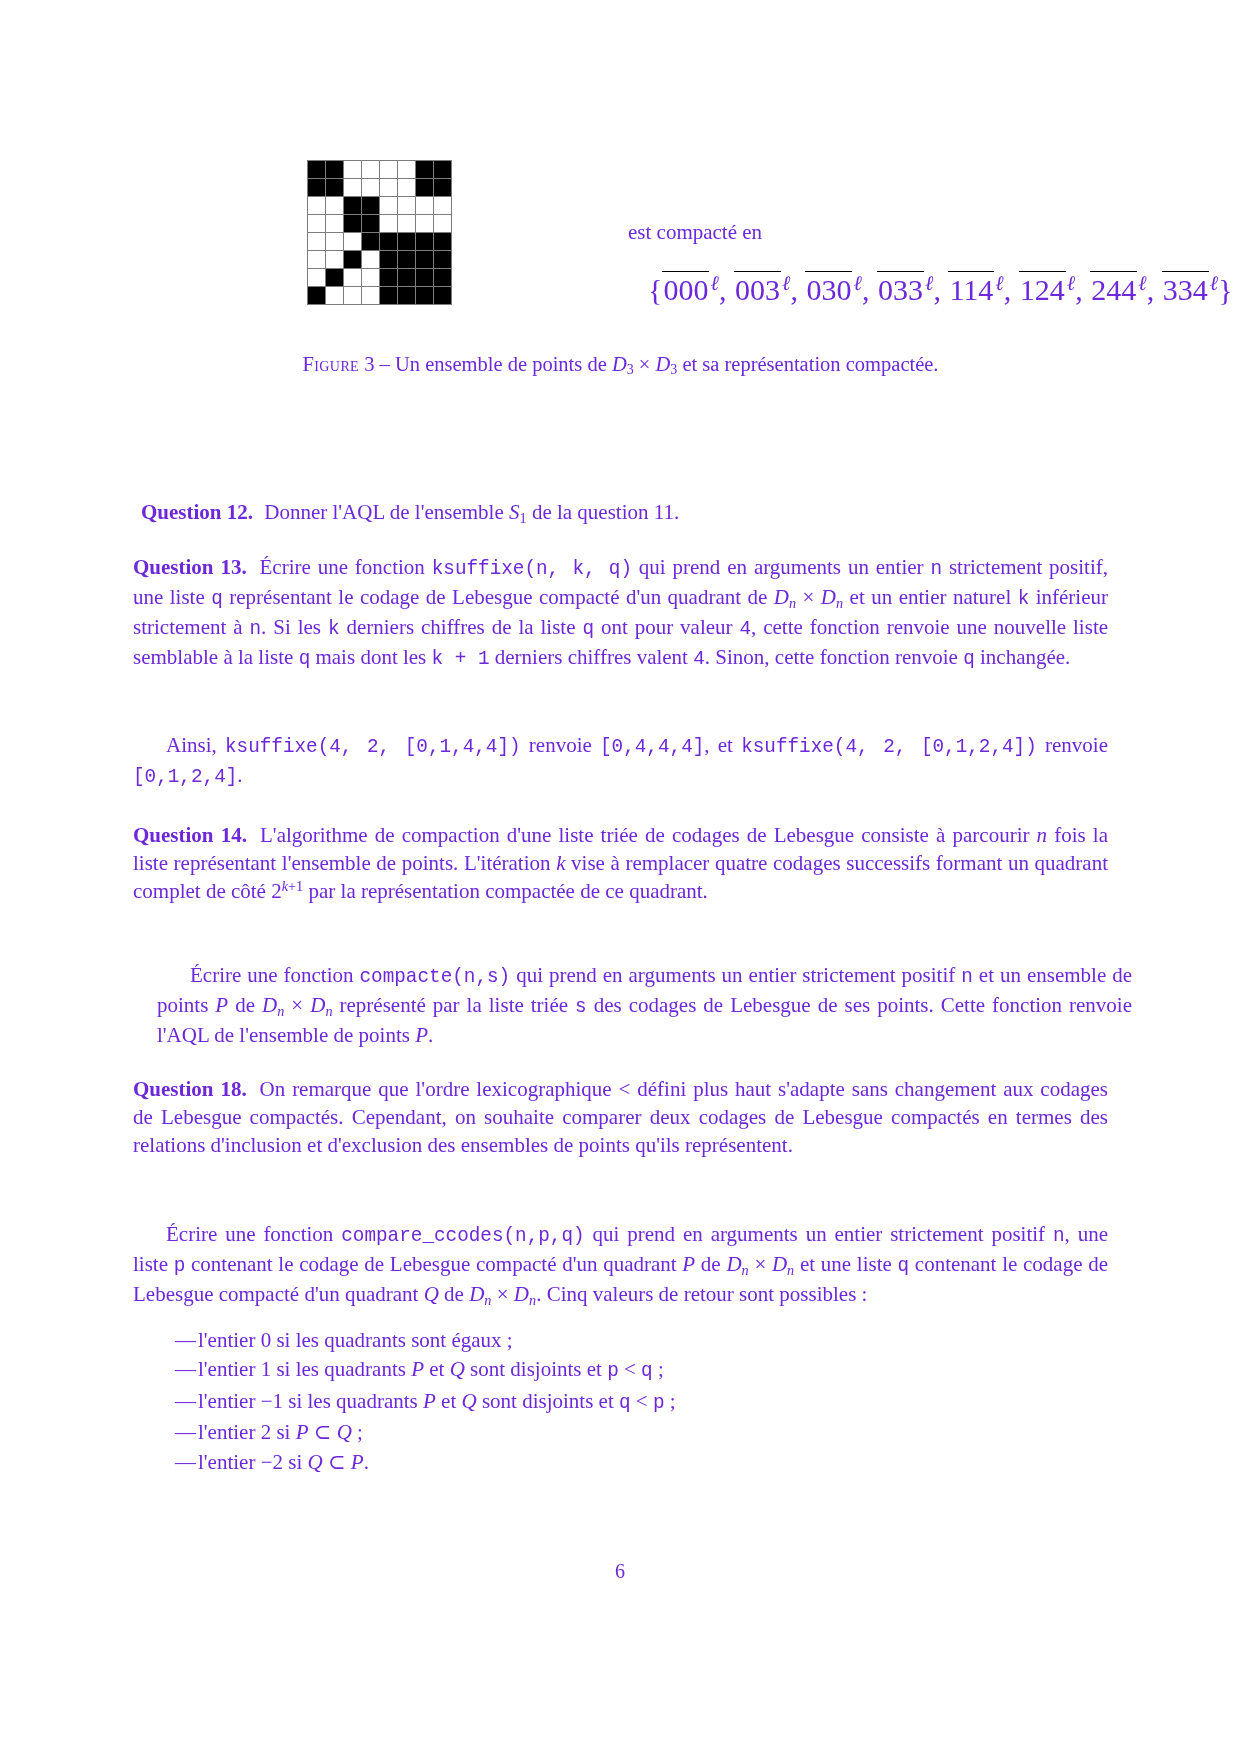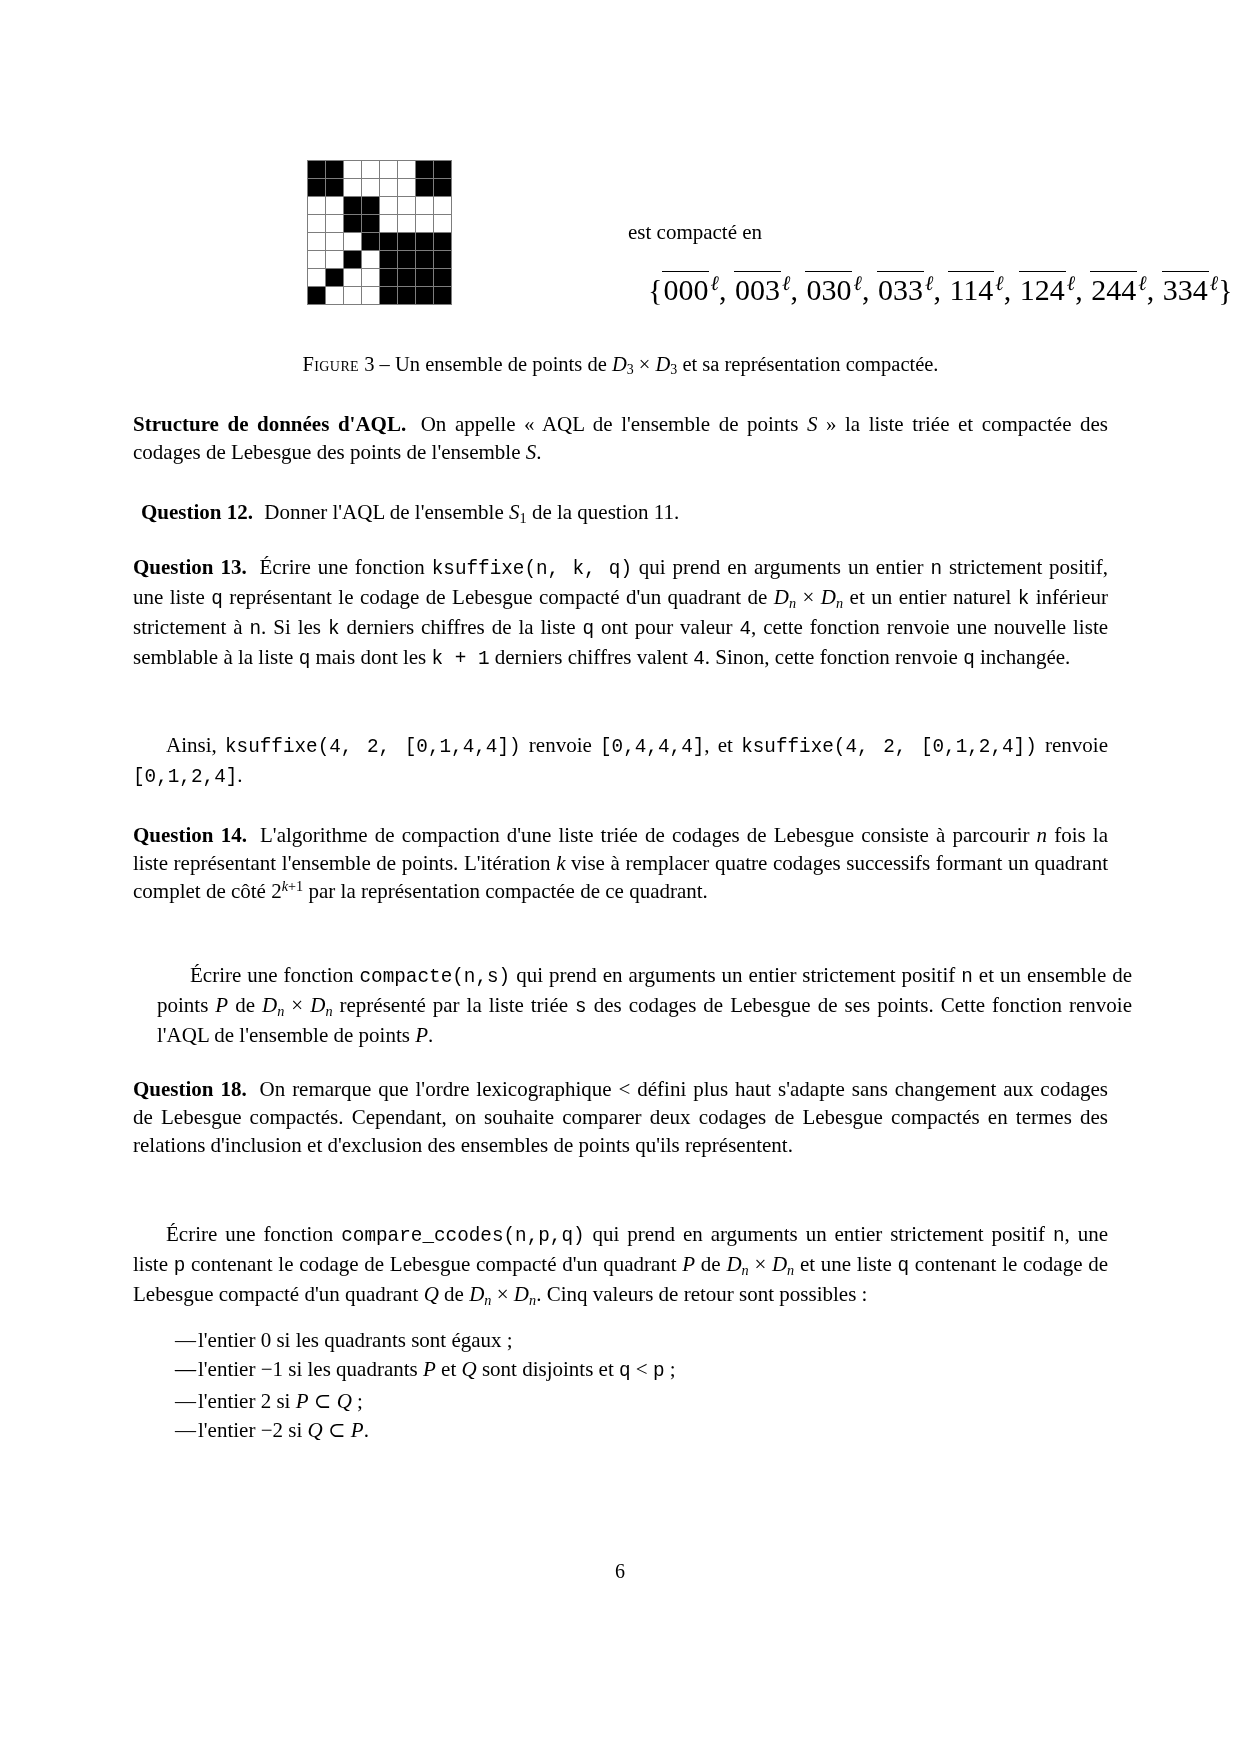--- a/index.html
+++ b/index.html
@@ -3,21 +3,21 @@
 <meta charset="utf-8">
 <style>
   * { margin: 0; padding: 0; box-sizing: border-box; }
   html, body { background: #ffffff; }
   .page {
     position: relative;
     width: 1240px;
     height: 1754px;
     margin: 0 auto;
     background: #ffffff;
-    color: #000000;
+    color: #6d28d9;
     font-family: "Liberation Serif", "DejaVu Serif", serif;
     font-size: 21px;
     line-height: 28px;
   }
   
   .grid {
     position: absolute;
     left: 307px;
     top: 160px;
     display: grid;
@@ -128,36 +128,36 @@
         <div class="cell f"></div>
         <div class="cell f"></div>
         <div class="cell f"></div>
         <div class="cell f"></div>
       </div>
     <div class="compact-label"><span>est compacté en</span></div>
     <div class="formula"><span>{</span><span class="ov">000</span><sup class="it sl">ℓ</sup><span>, </span><span class="ov">003</span><sup class="it sl">ℓ</sup><span>, </span><span class="ov">030</span><sup class="it sl">ℓ</sup><span>, </span><span class="ov">033</span><sup class="it sl">ℓ</sup><span>, </span><span class="ov">114</span><sup class="it sl">ℓ</sup><span>, </span><span class="ov">124</span><sup class="it sl">ℓ</sup><span>, </span><span class="ov">244</span><sup class="it sl">ℓ</sup><span>, </span><span class="ov">334</span><sup class="it sl">ℓ</sup><span>}</span></div>
     <div class="caption"><span class="sc">Figure</span><span> 3 – Un ensemble de points de </span><span class="it">D</span><sub>3</sub><span> × </span><span class="it">D</span><sub>3</sub><span> et sa représentation compactée.</span></div>
   </div>
 
-  <div class="para p-structure"><span class="bf">Structure de données d'AQL.</span><span> On appelle « AQL de l'ensemble de points </span><span class="it">S</span><span> » la liste triée et compactée des codages de Lebesgue des points de l'ensemble </span><span class="it">S</span><span>.</span></div>
   <div class="para p-q12"><span class="bf">Question 12.</span><span> Donner l'AQL de l'ensemble </span><span class="it">S</span><sub>1</sub><span> de la question 11.</span></div>
   <div class="para p-q13"><span class="bf">Question 13.</span><span> Écrire une fonction </span><span class="tt">ksuffixe(n, k, q)</span><span> qui prend en arguments un entier </span><span class="tt">n</span><span> strictement positif, une liste </span><span class="tt">q</span><span> représentant le codage de Lebesgue compacté d'un quadrant de </span><span class="it">D</span><sub class="it">n</sub><span> × </span><span class="it">D</span><sub class="it">n</sub><span> et un entier naturel </span><span class="tt">k</span><span> inférieur strictement à </span><span class="tt">n</span><span>. Si les </span><span class="tt">k</span><span> derniers chiffres de la liste </span><span class="tt">q</span><span> ont pour valeur </span><span class="tt">4</span><span>, cette fonction renvoie une nouvelle liste semblable à la liste </span><span class="tt">q</span><span> mais dont les </span><span class="tt">k + 1</span><span> derniers chiffres valent </span><span class="tt">4</span><span>. Sinon, cette fonction renvoie </span><span class="tt">q</span><span> inchangée.</span></div>
   <div class="para indent p-ainsi"><span>Ainsi, </span><span class="tt">ksuffixe(4, 2, [0,1,4,4])</span><span> renvoie </span><span class="tt">[0,4,4,4]</span><span>, et </span><span class="tt">ksuffixe(4, 2, [0,1,2,4])</span><span> renvoie </span><span class="tt">[0,1,2,4]</span><span>.</span></div>
   <div class="para p-q14"><span class="bf">Question 14.</span><span> L'algorithme de compaction d'une liste triée de codages de Lebesgue consiste à parcourir </span><span class="it">n</span><span> fois la liste représentant l'ensemble de points. L'itération </span><span class="it">k</span><span> vise à remplacer quatre codages successifs formant un quadrant complet de côté 2</span><sup class="it">k</sup><sup>+1</sup><span> par la représentation compactée de ce quadrant.</span></div>
   <div class="para indent p-compacte"><span>Écrire une fonction </span><span class="tt">compacte(n,s)</span><span> qui prend en arguments un entier strictement positif </span><span class="tt">n</span><span> et un ensemble de points </span><span class="it">P</span><span> de </span><span class="it">D</span><sub class="it">n</sub><span> × </span><span class="it">D</span><sub class="it">n</sub><span> représenté par la liste triée </span><span class="tt">s</span><span> des codages de Lebesgue de ses points. Cette fonction renvoie l'AQL de l'ensemble de points </span><span class="it">P</span><span>.</span></div>
   <div class="para p-q15"><span class="bf">Question 18.</span><span> On remarque que l'ordre lexicographique &lt; défini plus haut s'adapte sans changement aux codages de Lebesgue compactés. Cependant, on souhaite comparer deux codages de Lebesgue compactés en termes des relations d'inclusion et d'exclusion des ensembles de points qu'ils représentent.</span></div>
   <div class="para indent p-compare"><span>Écrire une fonction </span><span class="tt">compare_ccodes(n,p,q)</span><span> qui prend en arguments un entier strictement positif </span><span class="tt">n</span><span>, une liste </span><span class="tt">p</span><span> contenant le codage de Lebesgue compacté d'un quadrant </span><span class="it">P</span><span> de </span><span class="it">D</span><sub class="it">n</sub><span> × </span><span class="it">D</span><sub class="it">n</sub><span> et une liste </span><span class="tt">q</span><span> contenant le codage de Lebesgue compacté d'un quadrant </span><span class="it">Q</span><span> de </span><span class="it">D</span><sub class="it">n</sub><span> × </span><span class="it">D</span><sub class="it">n</sub><span>. Cinq valeurs de retour sont possibles&nbsp;:</span></div>
 
   <div class="list">
     <div class="li">
       <span class="dash">—</span>
       <span class="li-text"><span>l'entier 0 si les quadrants sont égaux&nbsp;;</span></span>
     </div>
     <div class="li">
       <span class="dash">—</span>
+      <span class="li-text"><span>l'entier 1 si les quadrants </span><span class="it">P</span><span> et </span><span class="it">Q</span><span> sont disjoints et </span><span class="tt">p</span><span> &lt; </span><span class="tt">q</span><span>&nbsp;;</span></span>
     </div>
     <div class="li">
       <span class="dash">—</span>
       <span class="li-text"><span>l'entier −1 si les quadrants </span><span class="it">P</span><span> et </span><span class="it">Q</span><span> sont disjoints et </span><span class="tt">q</span><span> &lt; </span><span class="tt">p</span><span>&nbsp;;</span></span>
     </div>
     <div class="li">
       <span class="dash">—</span>
       <span class="li-text"><span>l'entier 2 si </span><span class="it">P</span><span> ⊂ </span><span class="it">Q</span><span>&nbsp;;</span></span>
     </div>
     <div class="li">

